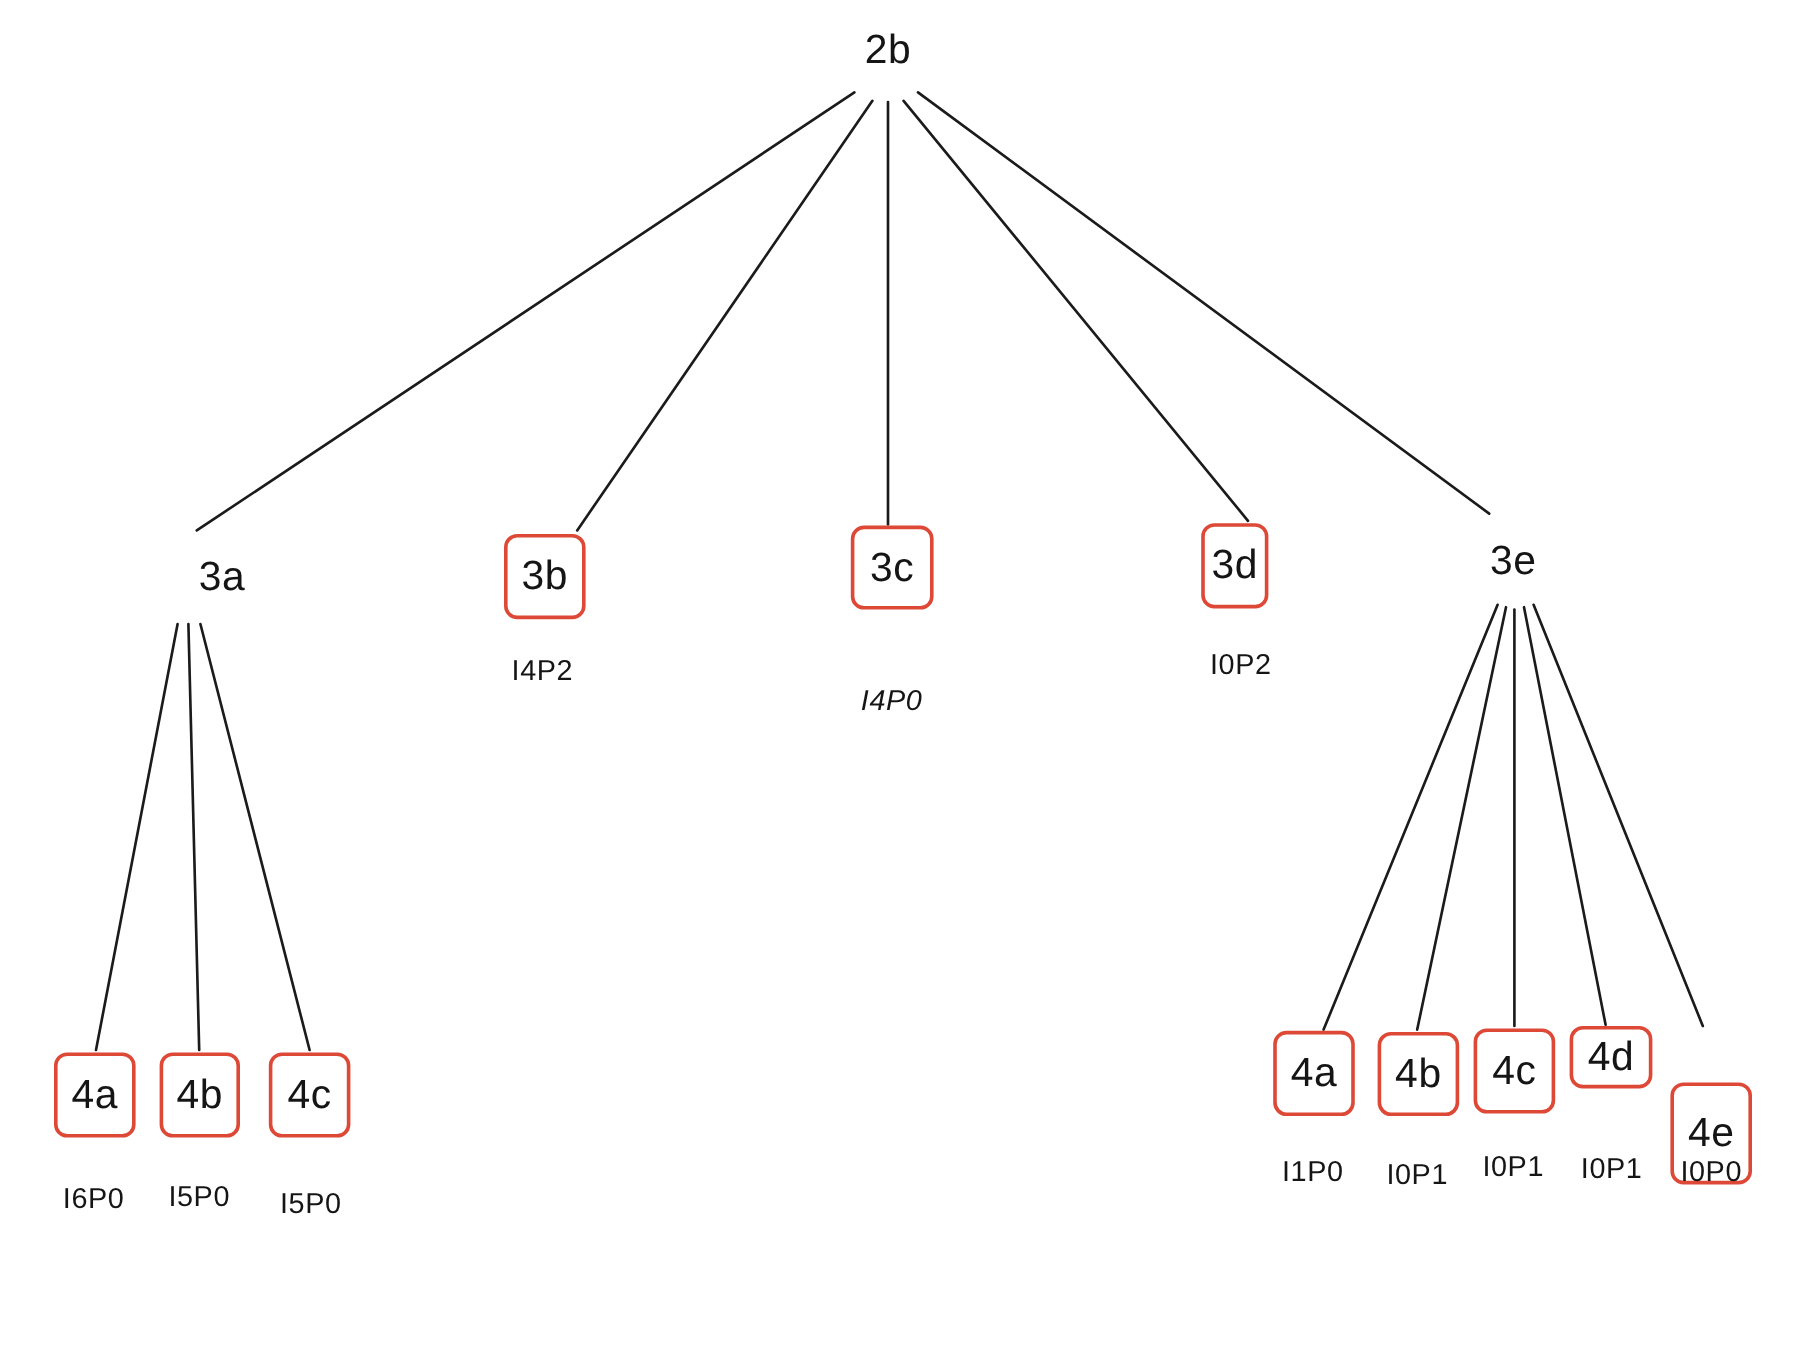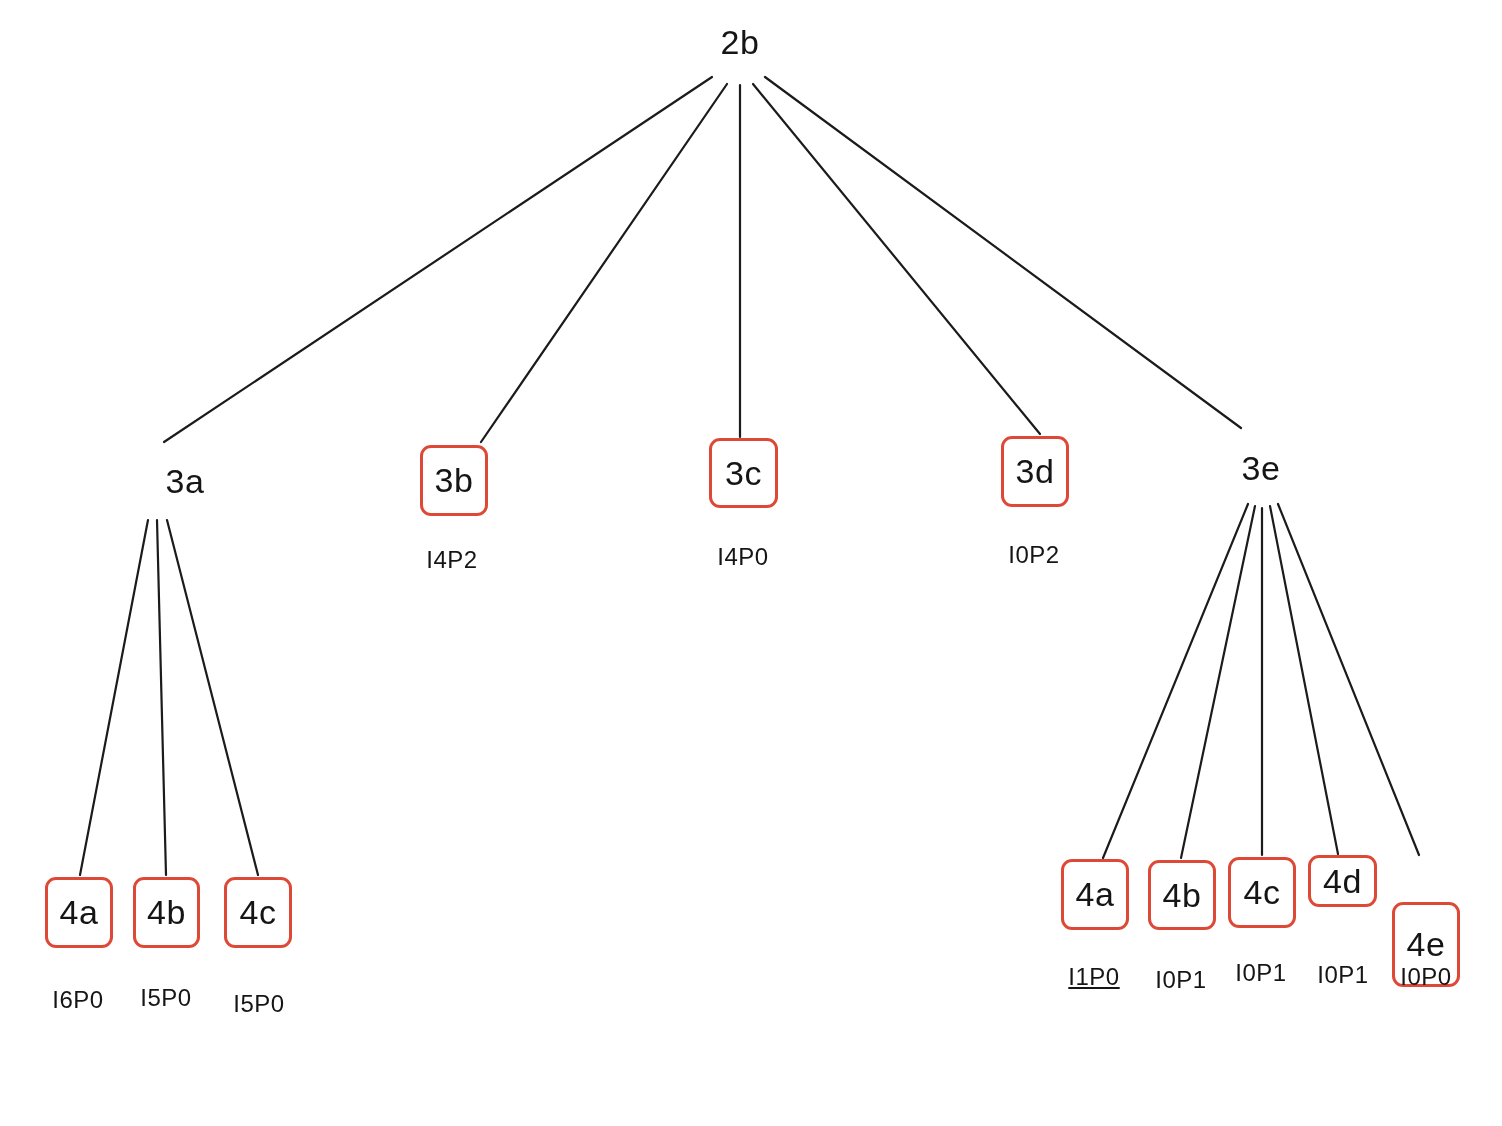--- a/index.html
+++ b/index.html
@@ -88,23 +88,23 @@
   <div class="plain-node" style="left:157px; top:481px;margin-left:28px;">3a</div>
 
   <div class="box-node" style="left:420px; top:445px; width:68px; height:71px;">
     <span class="box-label">3b</span>
   </div>
   <div class="sublabel" style="left:452px; top:540px;">I4P2</div>
 
   <div class="box-node" style="left:709px; top:438px; width:69px; height:70px;text-align:center;">
     <span class="box-label">3c</span>
   </div>
-  <div class="sublabel" style="left:743px; top:537px;">I4P0</div>
+  <div class="sublabel" style="left:743px; top:565px;font-style:italic;">I4P0</div>
 
-  <div class="box-node" style="left:1001px; top:436px; width:68px; height:71px;">
+  <div class="box-node" style="left:1001px; top:436px; width:56px; height:71px;">
     <span class="box-label">3d</span>
   </div>
   <div class="sublabel" style="left:1034px; top:535px;">I0P2</div>
 
   <div class="plain-node" style="left:1261px; top:468px;">3e</div>
 
   <div class="box-node" style="left:45px; top:877px; width:68px; height:71px;">
     <span class="box-label">4a</span>
   </div>
   <div class="sublabel" style="left:78px; top:980px;text-align:right;">I6P0</div>
@@ -115,21 +115,21 @@
   <div class="sublabel" style="left:166px; top:978px;">I5P0</div>
 
   <div class="box-node" style="left:224px; top:877px; width:68px; height:71px;">
     <span class="box-label">4c</span>
   </div>
   <div class="sublabel" style="left:259px; top:984px;">I5P0</div>
 
   <div class="box-node" style="left:1061px; top:859px; width:68px; height:71px;">
     <span class="box-label">4a</span>
   </div>
-  <div class="sublabel" style="left:1094px; top:957px;text-decoration:underline;">I1P0</div>
+  <div class="sublabel" style="left:1094px; top:957px;">I1P0</div>
 
   <div class="box-node" style="left:1148px; top:860px; width:68px; height:70px;">
     <span class="box-label">4b</span>
   </div>
   <div class="sublabel" style="left:1181px; top:960px;">I0P1</div>
 
   <div class="box-node" style="left:1228px; top:857px; width:68px; height:71px;">
     <span class="box-label">4c</span>
   </div>
   <div class="sublabel" style="left:1261px; top:953px;">I0P1</div>

